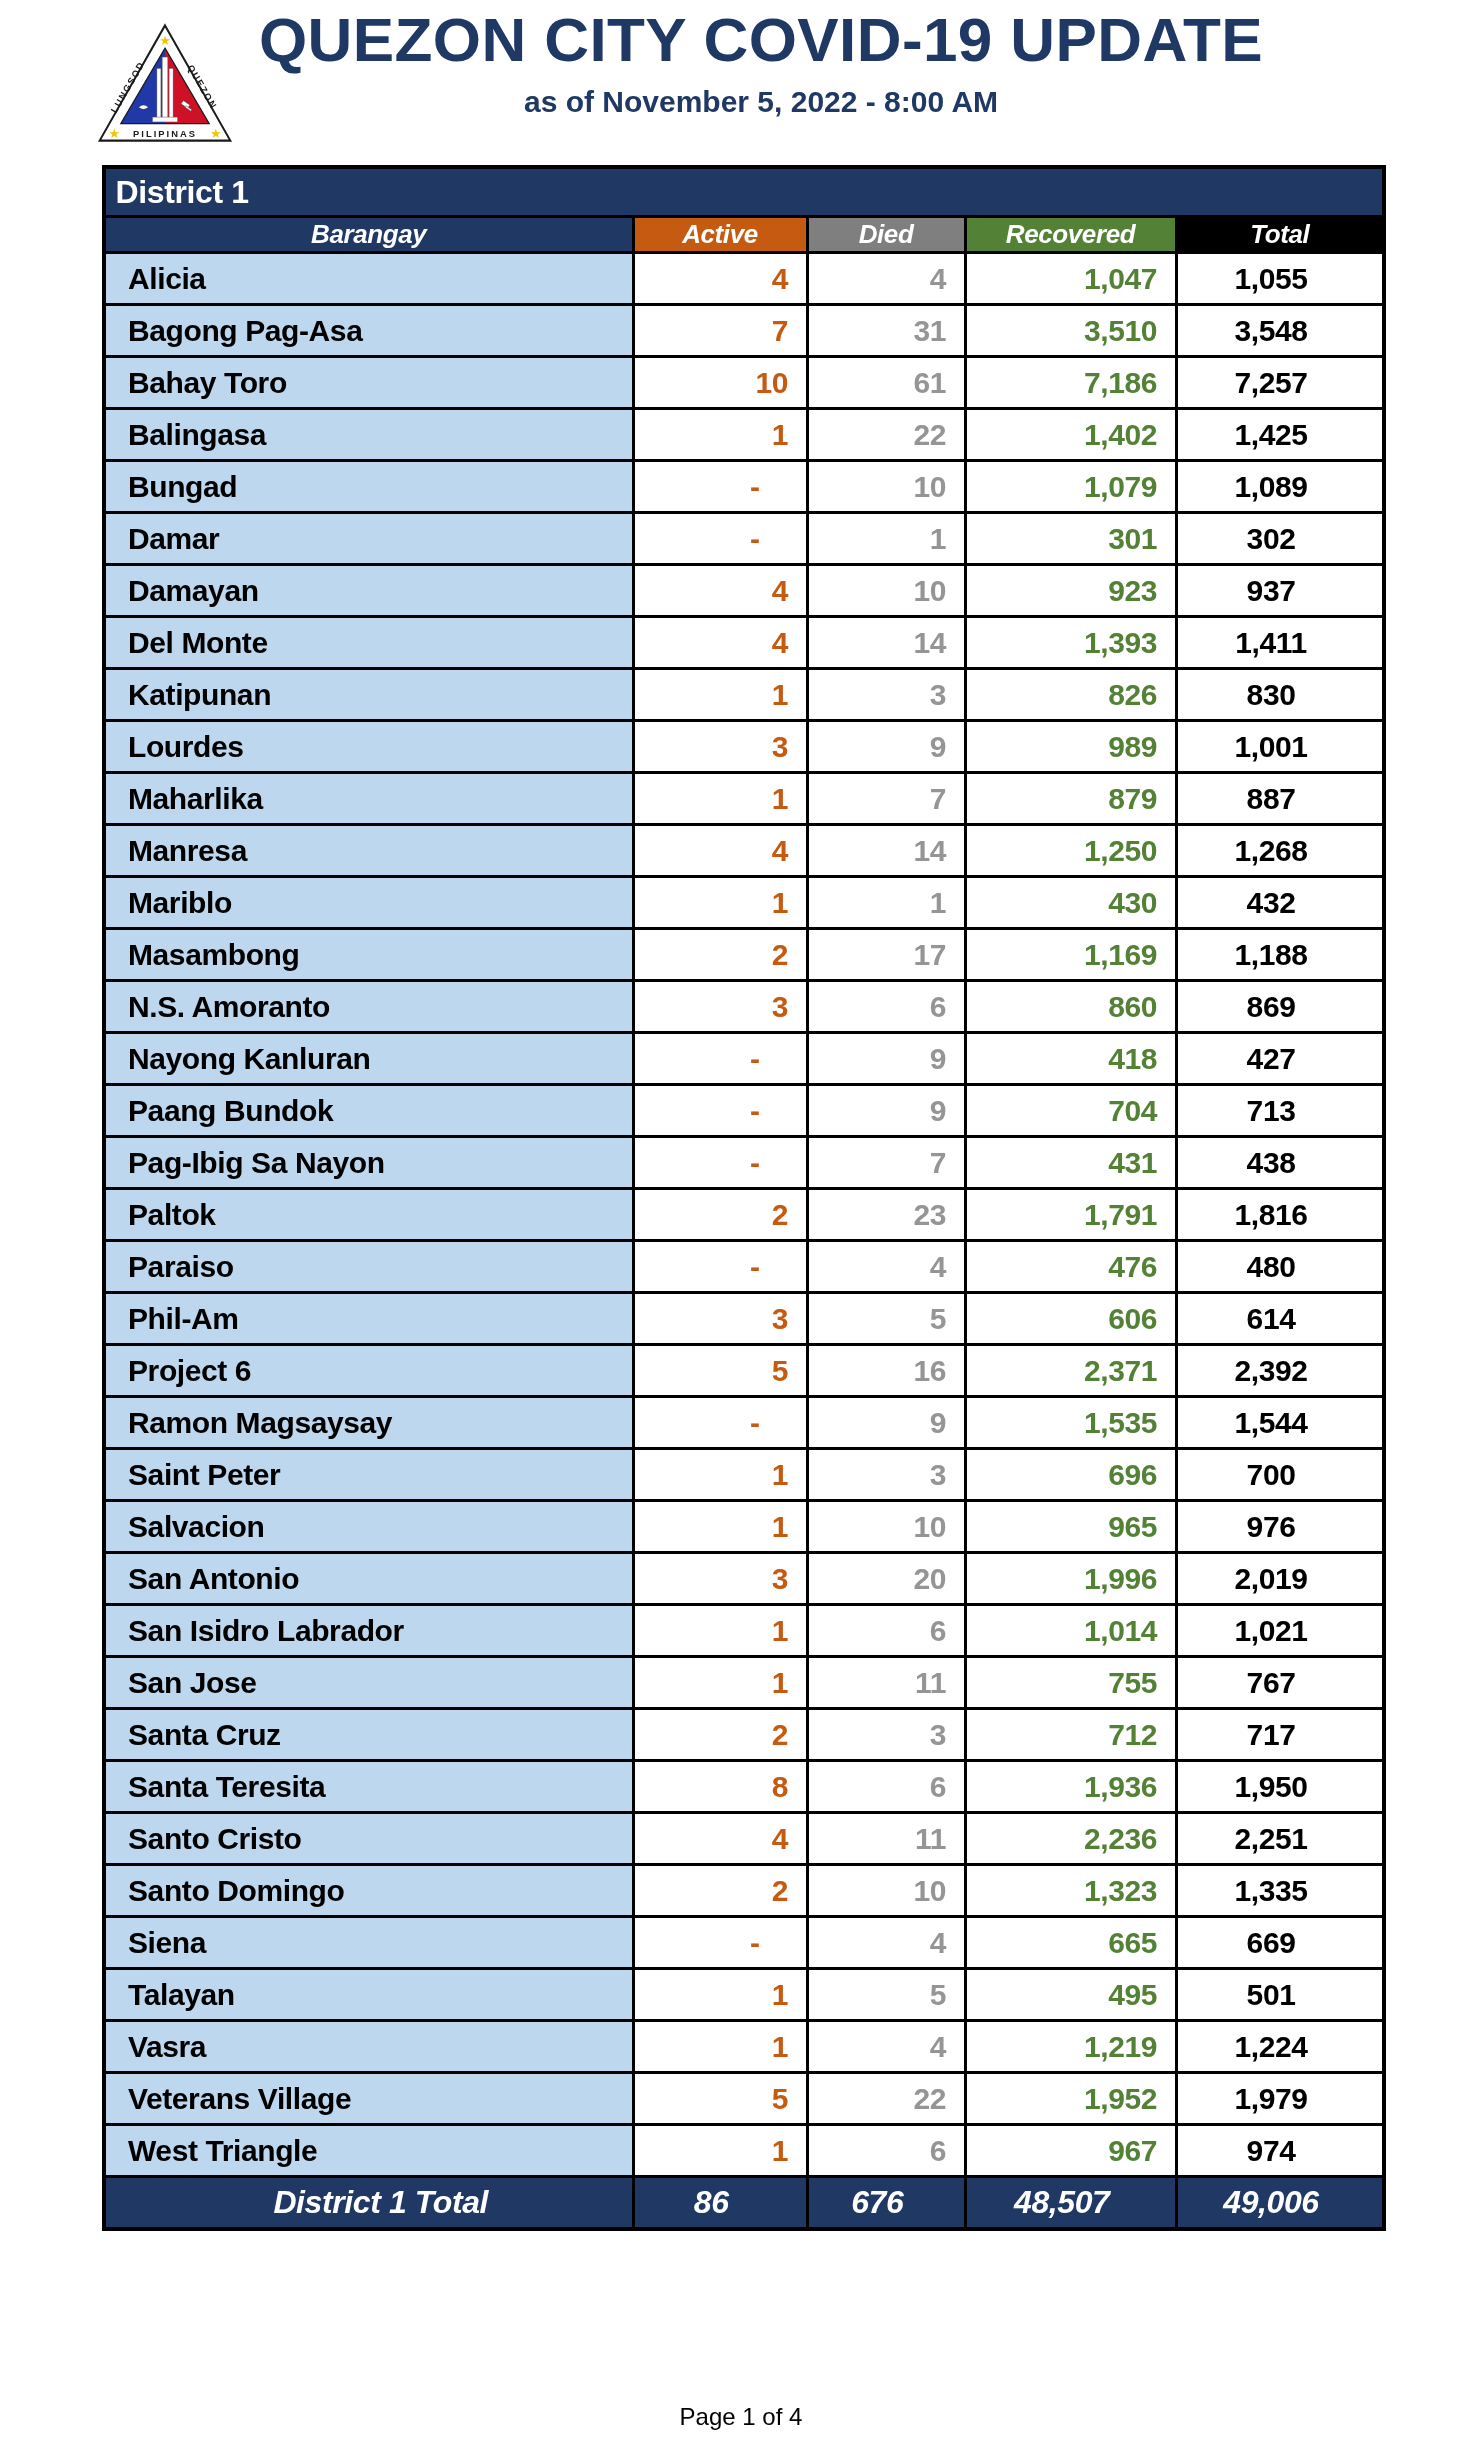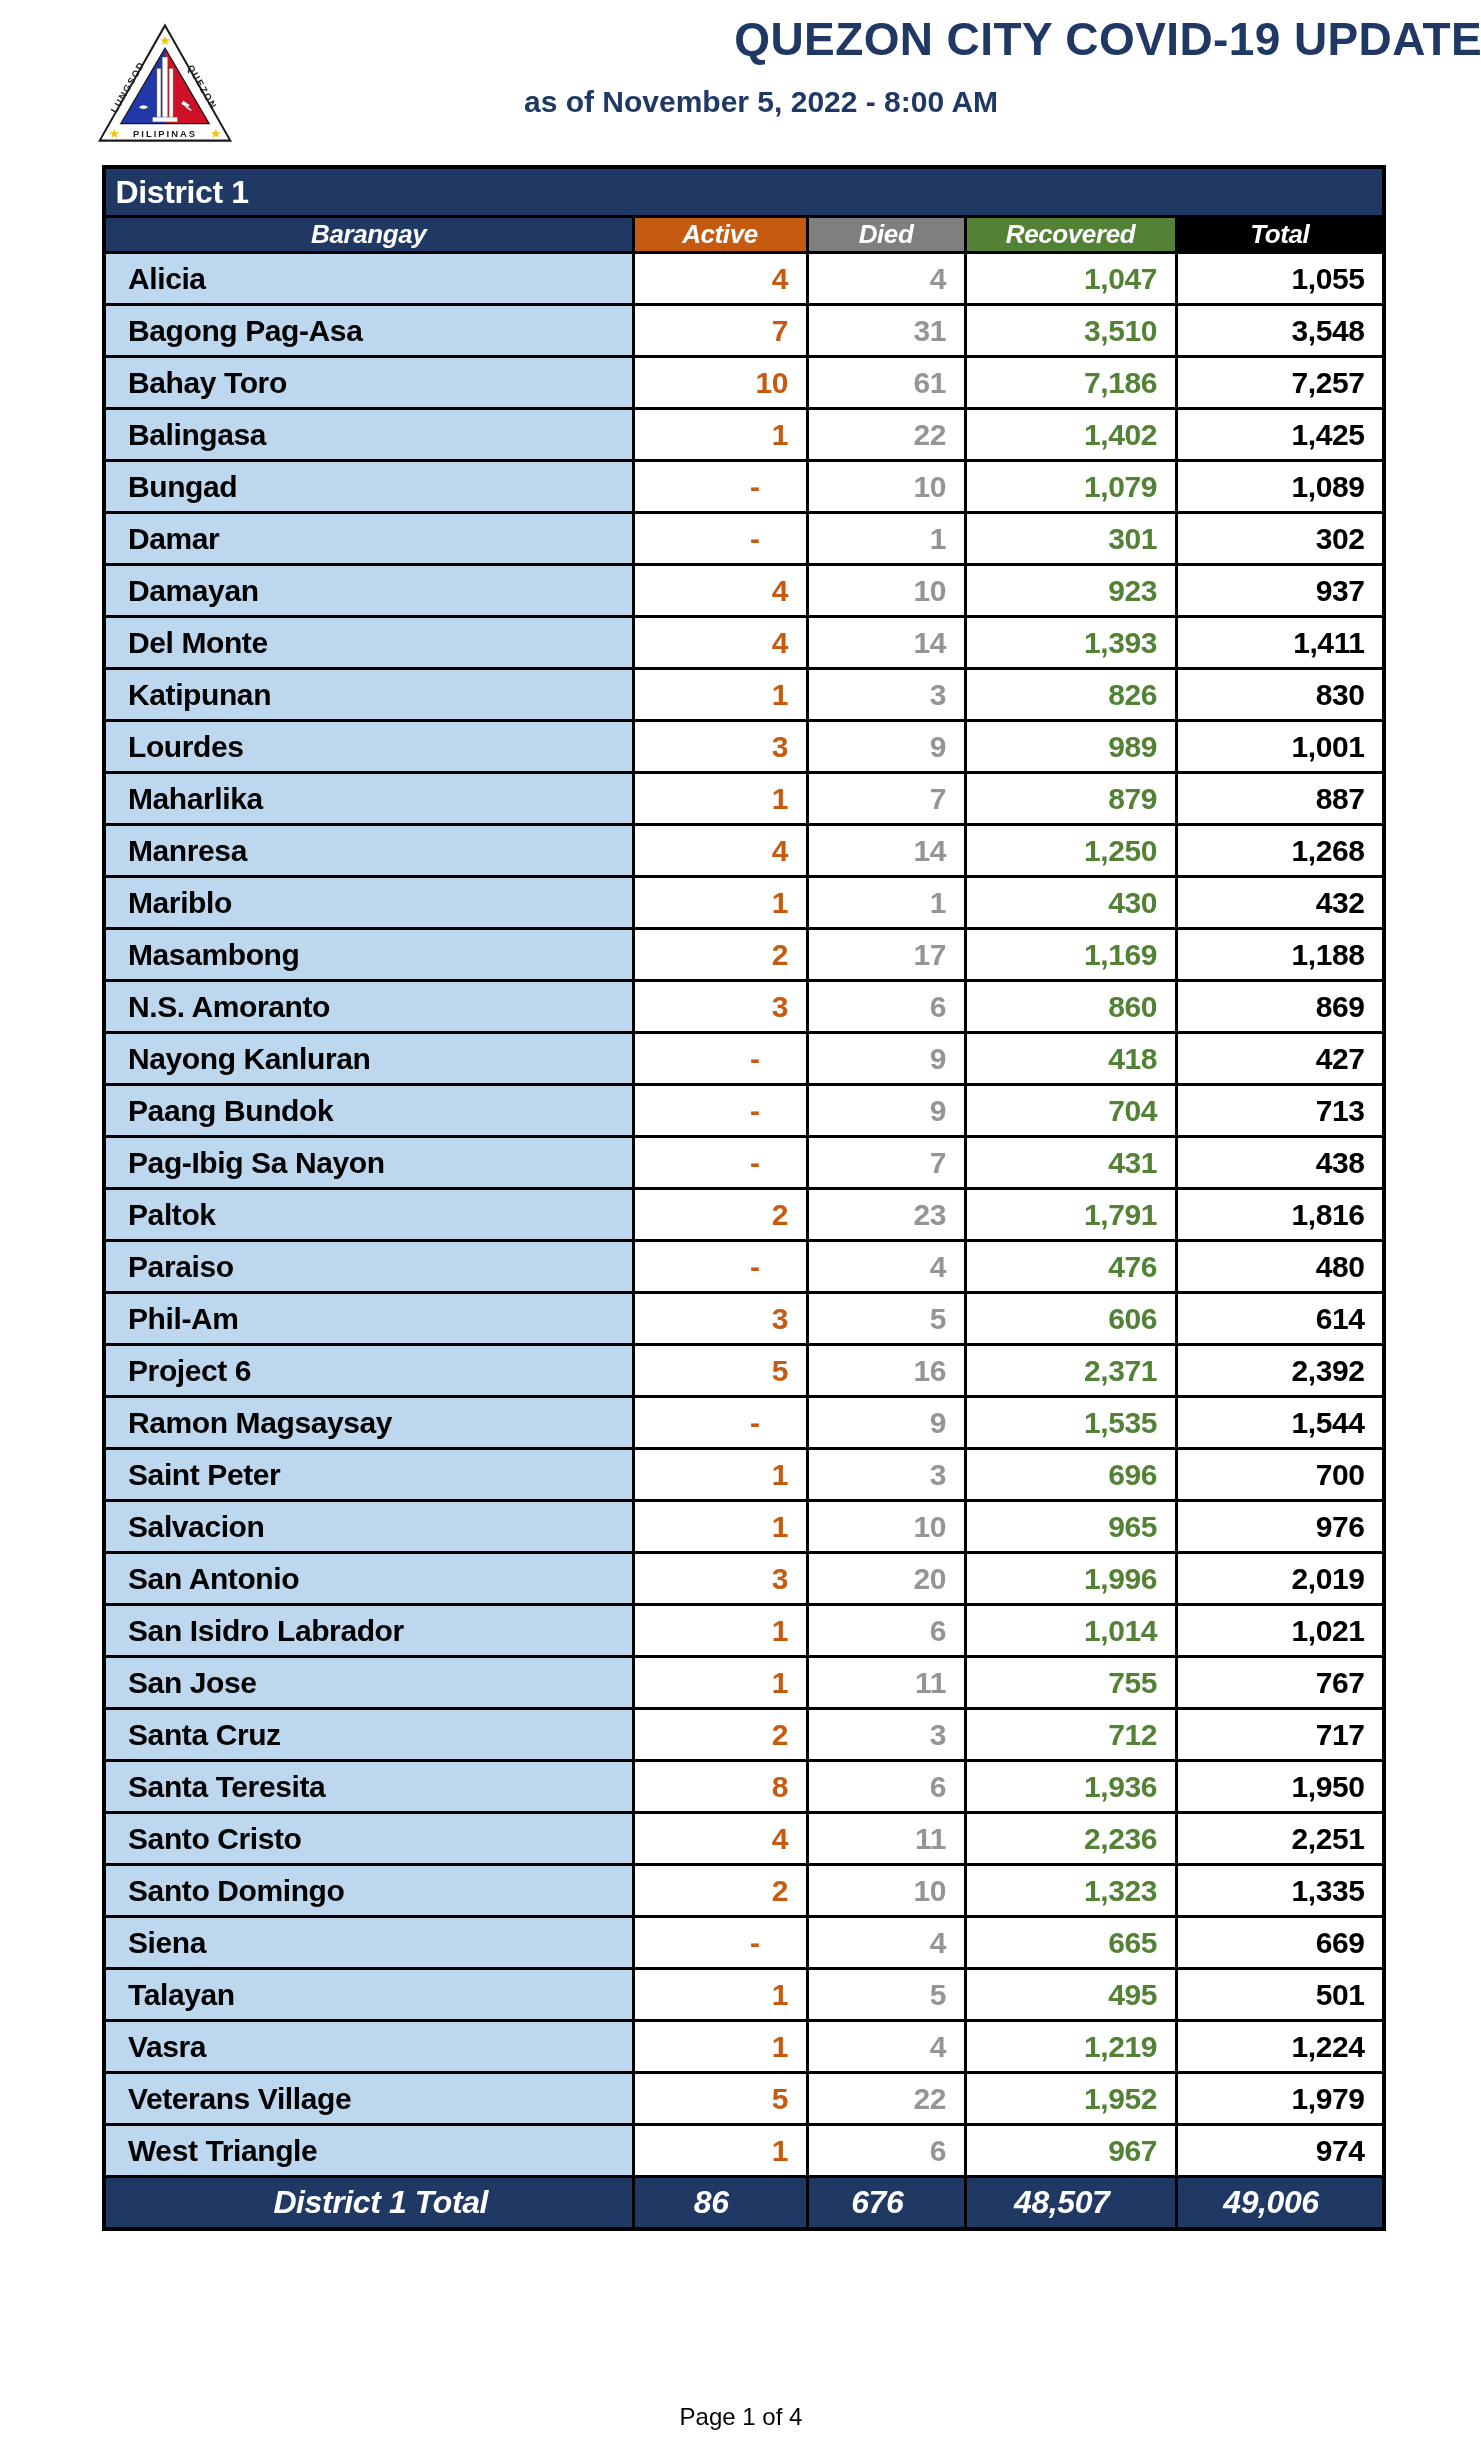--- a/index.html
+++ b/index.html
@@ -3,21 +3,21 @@
 <meta charset="utf-8">
 <style>
   html,body{margin:0;padding:0;}
   body{
     width:1482px;height:2462px;position:relative;background:#ffffff;
     font-family:"Liberation Sans", sans-serif;color:#000;
   }
   
   .logo-box{position:absolute;left:94px;top:21px;width:142px;height:124px;}
   .header-text{position:absolute;left:40px;top:14.3px;width:1442px;text-align:center;color:#1F3864;}
-  .title{font-size:46px;font-weight:bold;line-height:51px;letter-spacing:0.4px;text-align:right;}
+  .title{font-size:62px;font-weight:bold;line-height:51px;letter-spacing:0.4px;}
   .subtitle{font-size:30px;font-weight:bold;line-height:33px;margin-top:20px;}
   
   table.covid{
     position:absolute;left:102px;top:165px;width:1280px;
     border-collapse:collapse;table-layout:fixed;border:4px solid #000;
   }
   table.covid td, table.covid th{border:3.2px solid #000;overflow:hidden;white-space:nowrap;}
   .district-bar{
     background:#1F3864;color:#fff;font-size:32px;font-weight:bold;
     height:46px;text-align:left;padding:0 0 0 9.6px;vertical-align:middle;letter-spacing:-0.4px;
@@ -30,21 +30,21 @@
   .h-active{background:#C55A11;border-left:4px solid #fff;border-right:4px solid #fff;}
   .h-died{background:#7F7F7F;border-right:4px solid #fff;}
   .h-recovered{background:#538135;border-right:4px solid #fff;}
   .h-total{background:#000000;}
   tbody td{height:49px;font-weight:bold;font-size:30px;vertical-align:middle;letter-spacing:-0.4px;}
   .name-cell{background:#BDD7EE;color:#000;text-align:left;padding:0 0 0 22px;}
   .num{background:#fff;text-align:right;padding:0 17.5px 0 0;}
   .num.active{color:#C55A11;}
   .num.died{color:#959595;}
   .num.recovered{color:#538135;}
-  .num.total{color:#000;}
+  .num.total{color:#000;text-align:center;}
   .num.dash{padding-right:46px;}
   tfoot td{
     background:#1F3864;color:#fff;font-style:italic;font-weight:bold;font-size:32px;
     height:49px;vertical-align:middle;letter-spacing:-0.4px;
   }
   .t-label{text-align:center;padding:0 0 0 24px;}
   .t-num{text-align:center;padding:0 17.5px 0 0;}
   
   .footer{position:absolute;left:0;top:2403px;width:100%;text-align:center;font-size:24px;color:#000;}
 </style>

